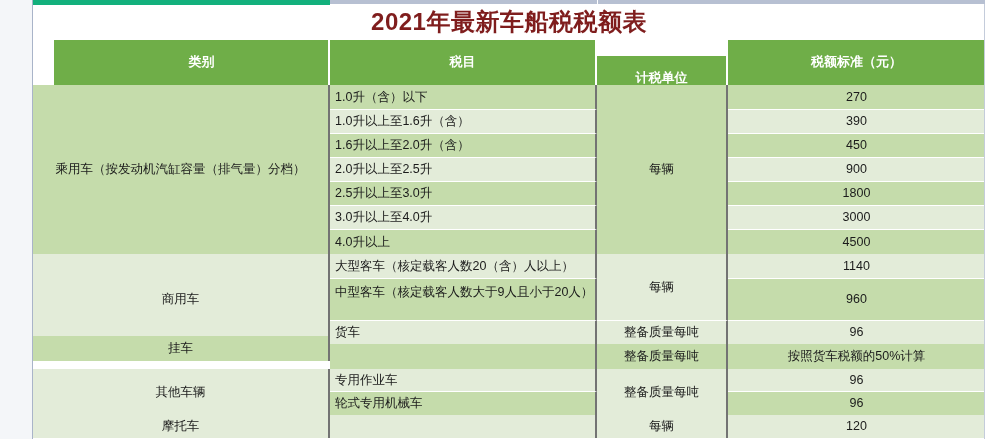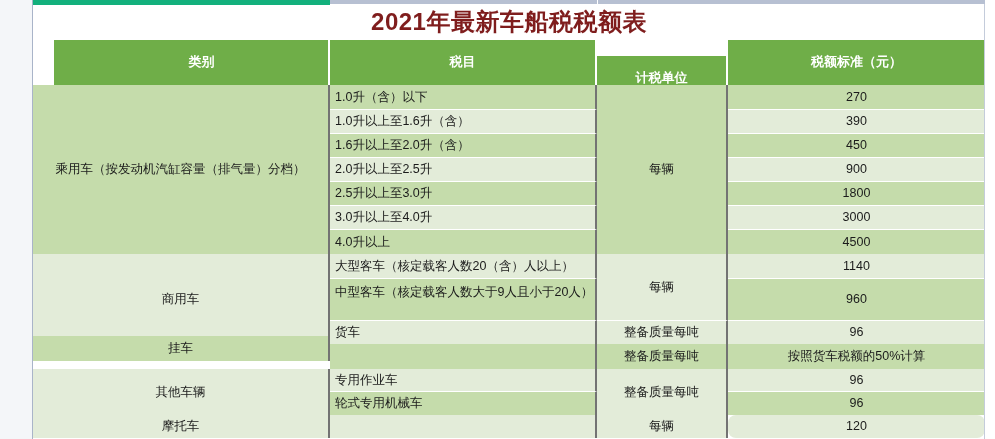--- a/index.html
+++ b/index.html
@@ -232,21 +232,21 @@
     <div class="cell bandB center sep-r" style="left:0;top:369px;width:297px;height:46px;">其他车辆</div>
     <div class="cell bandB left sep-r thin-b" style="left:297px;top:369px;width:267px;height:23px;">专用作业车</div>
     <div class="cell bandA left sep-r" style="left:297px;top:392px;width:267px;height:23px;">轮式专用机械车</div>
     <div class="cell bandB center sep-r" style="left:564px;top:369px;width:131px;height:46px;">整备质量每吨</div>
     <div class="cell bandB center thin-b" style="left:695px;top:369px;width:257px;height:23px;">96</div>
     <div class="cell bandA center" style="left:695px;top:392px;width:257px;height:23px;">96</div>
 
     <div class="cell bandB center sep-r" style="left:0;top:415px;width:297px;height:23px;">摩托车</div>
     <div class="cell bandB left sep-r" style="left:297px;top:415px;width:267px;height:23px;"></div>
     <div class="cell bandB center sep-r" style="left:564px;top:415px;width:131px;height:23px;">每辆</div>
-    <div class="cell bandB center" style="left:695px;top:415px;width:257px;height:23px;border-radius:8px;">120</div>
+    <div class="cell bandB center" style="left:695px;top:415px;width:257px;height:23px;">120</div>
 
     <div class="cell blank" style="left:0;top:438px;width:952px;height:1px;"></div>
 
     <div class="vsep" style="left:295px;top:40px;height:45px;"></div>
     <div class="vsep" style="left:562px;top:40px;height:45px;"></div>
     <div class="vsep" style="left:693px;top:40px;height:45px;"></div>
   </div>
 
   <div class="edge-right"></div>
 </div>

